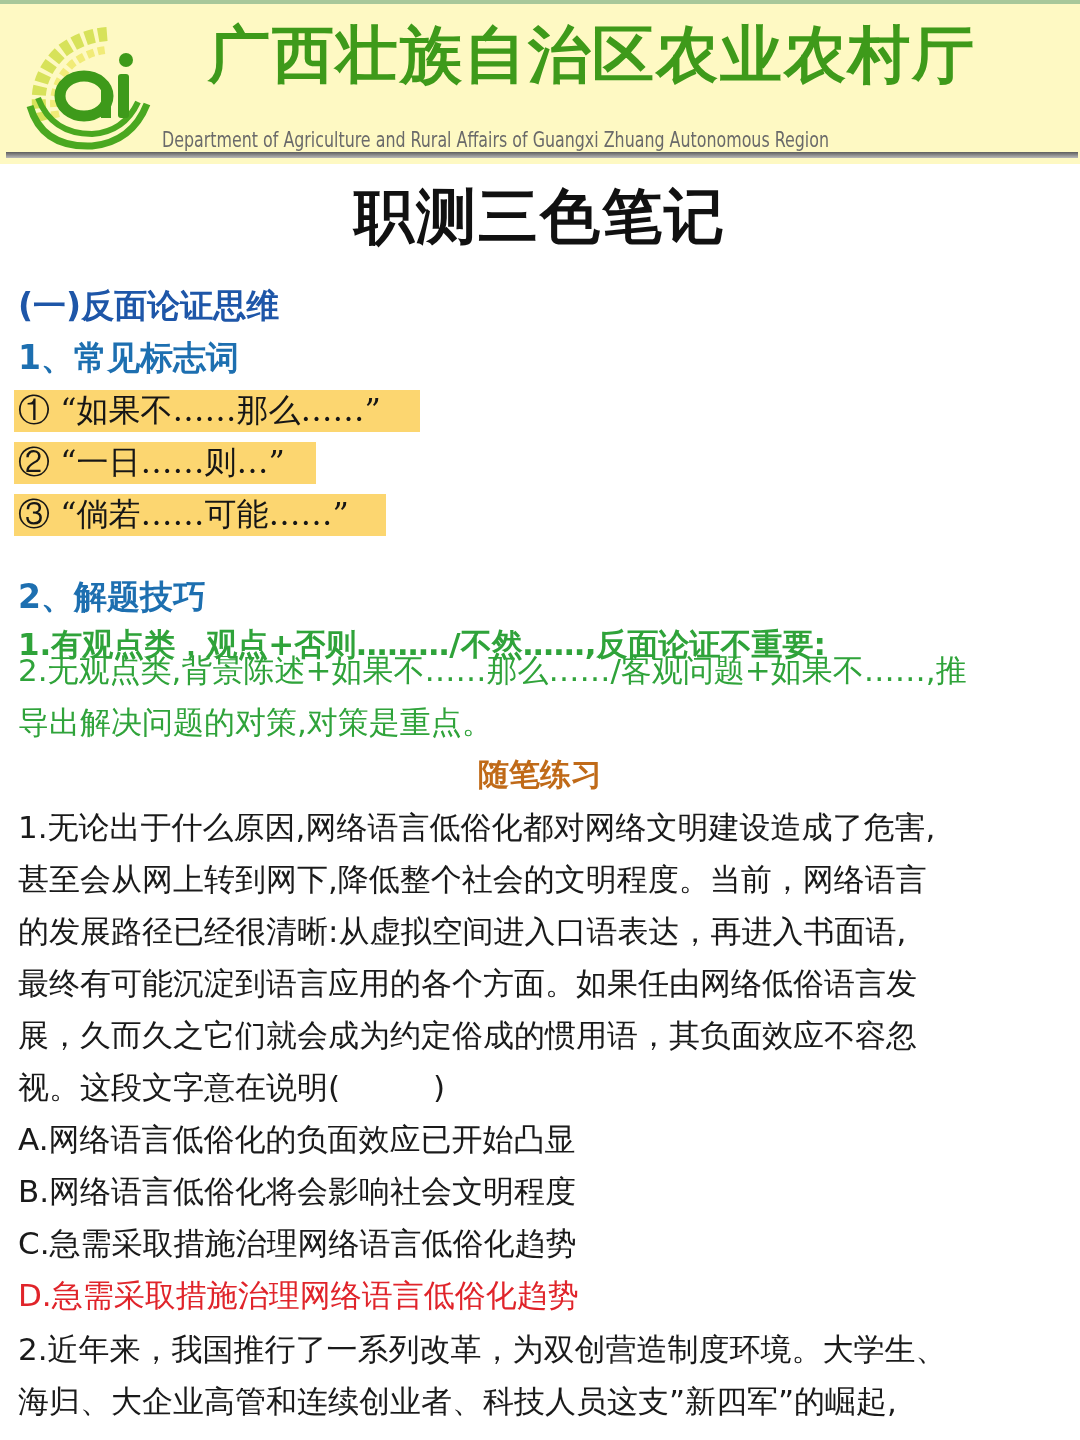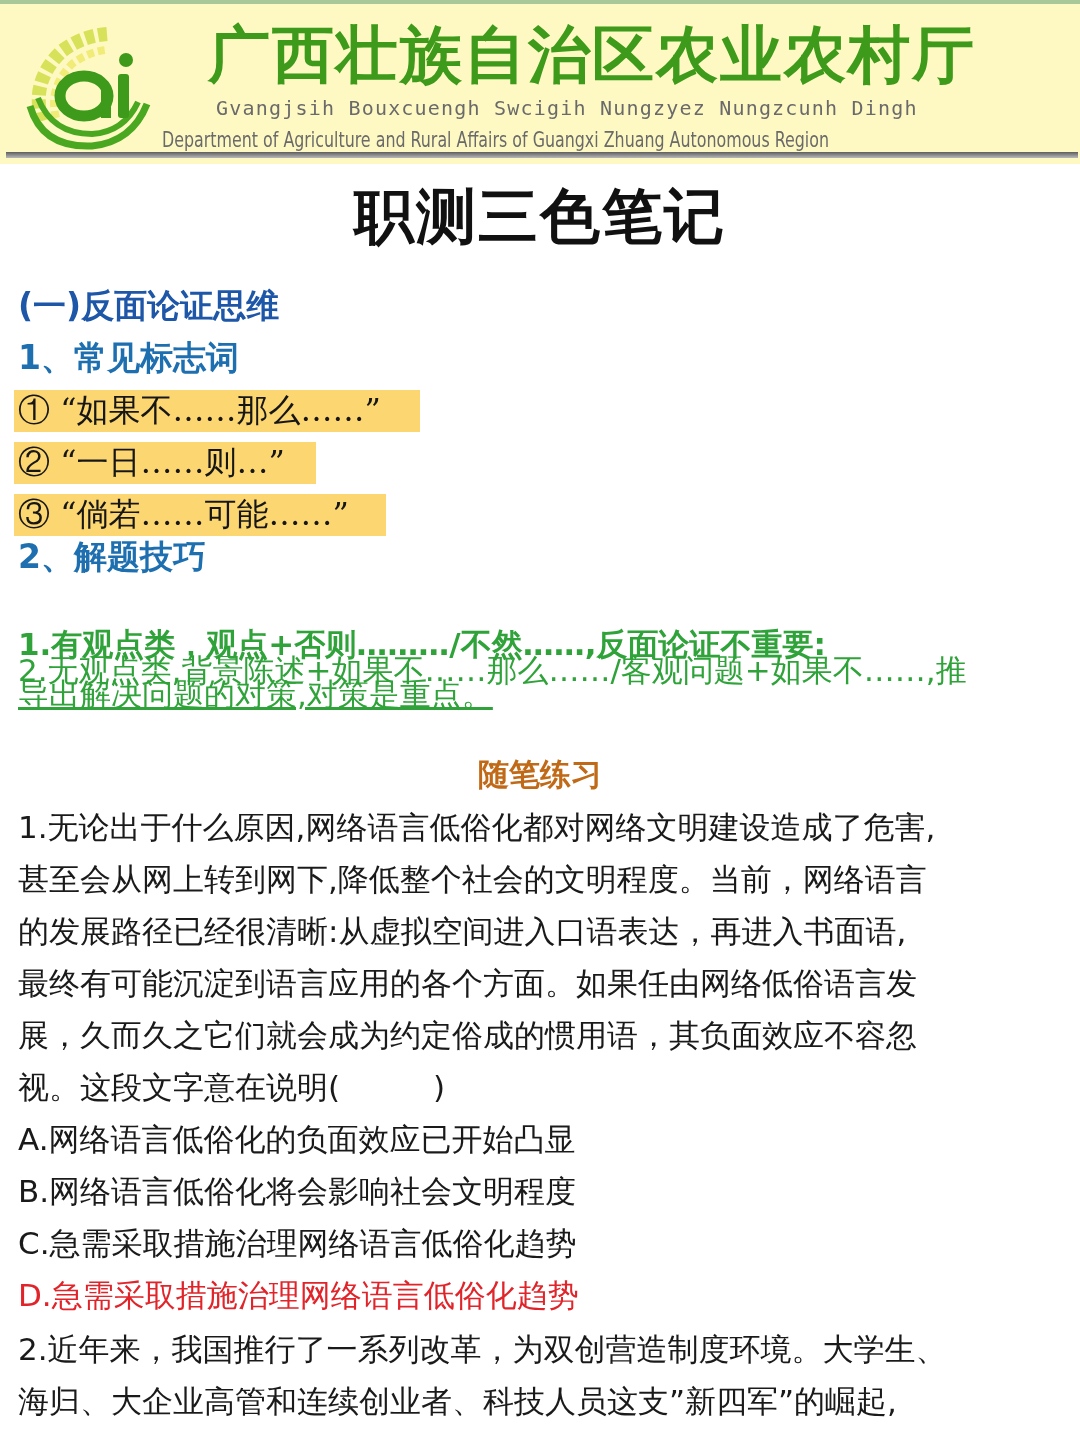--- a/index.html
+++ b/index.html
@@ -149,44 +149,43 @@
     <path d="M8 80 Q20 122 70 120 Q110 116 125 78" fill="none" stroke="#4aa820" stroke-width="7"></path>
     <path d="M16 72 Q30 108 70 108 Q102 106 116 76" fill="none" stroke="#4aa820" stroke-width="6"></path>
 
     <ellipse cx="62" cy="70" rx="24" ry="20" fill="none" stroke="#3e9a1a" stroke-width="11"></ellipse>
     <path d="M84 60 L84 92" stroke="#3e9a1a" stroke-width="10"></path>
 
     <rect x="96" y="48" width="11" height="44" rx="3" fill="#3e9a1a"></rect>
     <circle cx="104" cy="34" r="7" fill="#3e9a1a"></circle>
   </svg>
   <div class="org-cn">广西壮族自治区农业农村厅</div>
-  <div class="org-zh">Gvangjsih Bouxcuengh Swcigih Nungzyez Nungzcunh Dingh</div>
   <div class="org-en">Department of Agriculture and Rural Affairs of Guangxi Zhuang Autonomous Region</div>
 </div>
 <div class="banner-shadow"></div>
 
 <div class="doc-title">职测三色笔记</div>
 
 <div class="line h-blue" style="top:289px;">(一)反面论证思维</div>
 <div class="line h-blue2" style="top:341px;">1、常见标志词</div>
 
 <div class="hl" style="top:390px; width:406px;"></div>
 <div class="hl-text" style="top:394px;">① “如果不……那么……”</div>
 
 <div class="hl" style="top:442px; width:302px;"></div>
 <div class="hl-text" style="top:446px;">② “一日……则…”</div>
 
 <div class="hl" style="top:494px; width:372px;"></div>
 <div class="hl-text" style="top:498px;text-align:right;">③ “倘若……可能……”</div>
 
-<div class="line h-blue2" style="top:540px;">2、解题技巧</div>
+<div class="line h-blue2" style="top:580px;">2、解题技巧</div>
 
 <div class="line green" style="top:629px;font-weight:bold;">1.有观点类，观点+否则………/不然……,反面论证不重要:</div>
 <div class="line green" style="top:655px;">2.无观点类,背景陈述+如果不……那么……/客观问题+如果不……,推</div>
-<div class="line green" style="top:679px;text-decoration:underline;">导出解决问题的对策,对策是重点。</div>
+<div class="line green" style="top:707px;">导出解决问题的对策,对策是重点。</div>
 
 <div class="sub-center" style="top:759px;">随笔练习</div>
 
 <div class="line body-text" style="top:812px;">1.无论出于什么原因,网络语言低俗化都对网络文明建设造成了危害,</div>
 <div class="line body-text" style="top:864px;">甚至会从网上转到网下,降低整个社会的文明程度。当前，网络语言</div>
 <div class="line body-text" style="top:916px;">的发展路径已经很清晰:从虚拟空间进入口语表达，再进入书面语,</div>
 <div class="line body-text" style="top:968px;">最终有可能沉淀到语言应用的各个方面。如果任由网络低俗语言发</div>
 <div class="line body-text" style="top:1020px;">展，久而久之它们就会成为约定俗成的惯用语，其负面效应不容忽</div>
 <div class="line body-text" style="top:1072px;">视。这段文字意在说明(　　　)</div>
 

